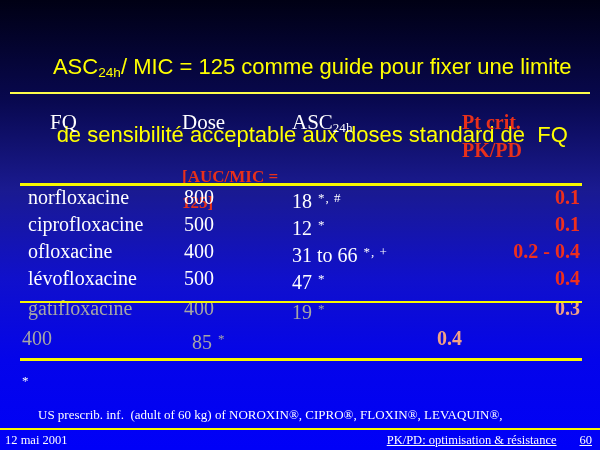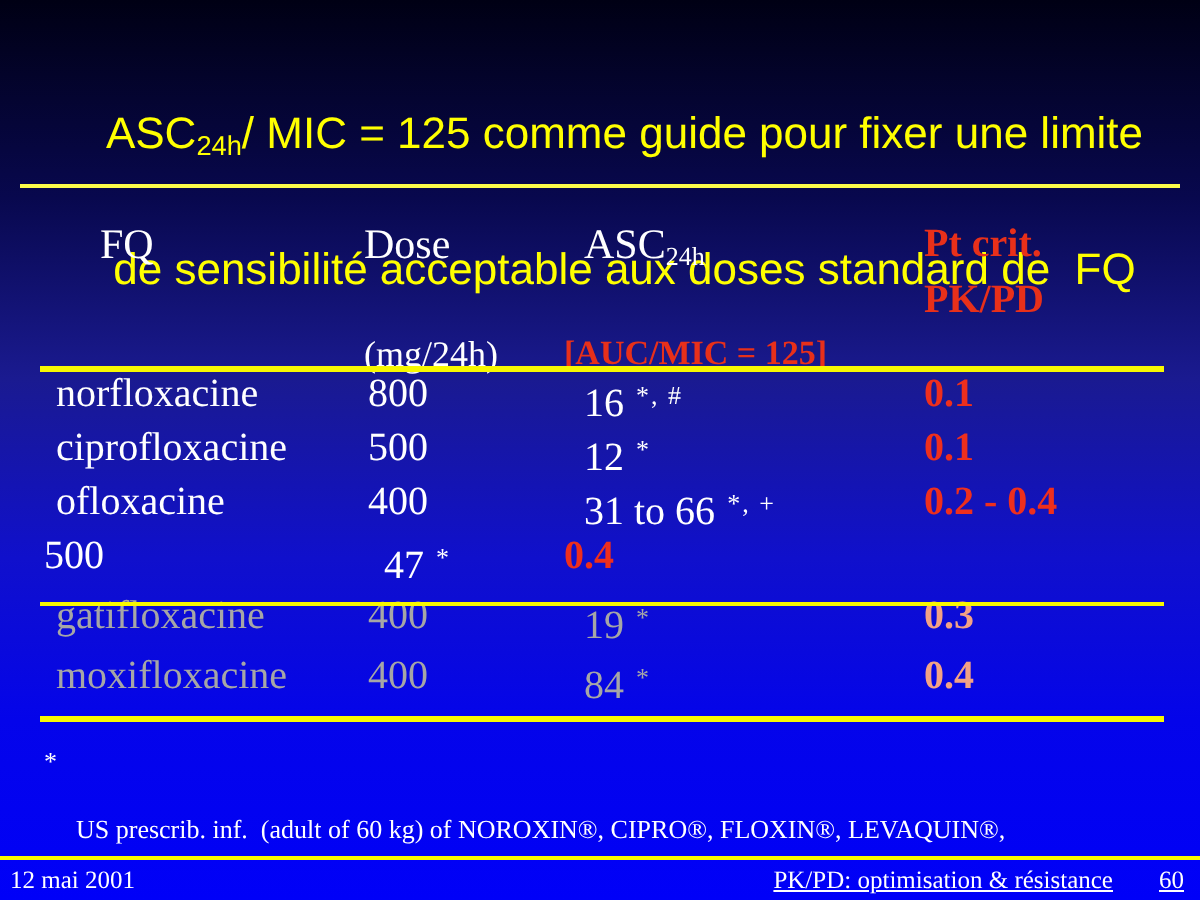--- a/index.html
+++ b/index.html
@@ -36,21 +36,21 @@
   .cell-pt{text-align:left;color:#e8301a;font-weight:bold;font-size:20px;}
   .cell-pt2{color:#e8301a;font-weight:bold;font-size:17px;line-height:26px;}
   .tbody{position:absolute;top:184px;left:20px;right:20px;}
   .trow{
     display:grid;grid-template-columns:162px 100px 180px 1fr;
     height:27px;font-size:20px;line-height:27px;
   }
   .trow .c-name{padding-left:8px;}
   .trow .c-dose{padding-left:2px;}
   .trow .c-asc{padding-left:10px;}
-  .trow .c-pt{text-align:left;color:#ee2f1d;font-weight:bold;}
+  .trow .c-pt{text-align:right;color:#ee2f1d;font-weight:bold;}
   .trow.muted .c-name,.trow.muted .c-dose,.trow.muted .c-asc{color:#a6a6a6;}
   .trow.muted .c-pt{color:#f2a285;}
   .trow:nth-child(5),.trow:nth-child(6){margin-top:3px;}
   .asc-sup{font-size:0.65em;vertical-align:0.45em;margin-left:6px;letter-spacing:1px;}
   
   .footnote{
     position:absolute;top:372px;left:22px;right:26px;
     display:flex;font-size:13px;line-height:17px;
   }
   .fn-marker{flex:0 0 16px;font-size:13px;}
@@ -78,60 +78,59 @@
   </div>
 
   <div class="rule rule-title"></div>
 
   <div class="thead">
     <div class="cell-fq">FQ</div>
     <div class="cell-dose">Dose</div>
     <div class="cell-asc"><span>ASC</span><span class="sub">24h</span></div>
     <div class="cell-pt">Pt crit. PK/PD</div>
     <div class="cell-fq"></div>
-    <div class="unit">(mg/24h)</div>
     <div class="cell-pt2">[AUC/MIC = 125]</div>
   </div>
 
   <div class="rule rule-header"></div>
 
   <div class="tbody">
     <div class="trow">
       <div class="c-name">norfloxacine</div>
       <div class="c-dose">800</div>
-      <div class="c-asc"><span>16</span><span class="asc-sup">*, #</span></div>
+      <div class="c-asc"><span>18</span><span class="asc-sup">*, #</span></div>
       <div class="c-pt">0.1</div>
     </div>
     <div class="trow">
       <div class="c-name">ciprofloxacine</div>
       <div class="c-dose">500</div>
       <div class="c-asc"><span>12</span><span class="asc-sup">*</span></div>
       <div class="c-pt">0.1</div>
     </div>
     <div class="trow">
       <div class="c-name">ofloxacine</div>
       <div class="c-dose">400</div>
       <div class="c-asc"><span>31 to 66</span><span class="asc-sup">*, +</span></div>
       <div class="c-pt">0.2 - 0.4</div>
     </div>
     <div class="trow">
+      <div class="c-name">lévofloxacine</div>
       <div class="c-dose">500</div>
       <div class="c-asc"><span>47</span><span class="asc-sup">*</span></div>
       <div class="c-pt">0.4</div>
     </div>
     <div class="trow muted">
       <div class="c-name">gatifloxacine</div>
       <div class="c-dose">400</div>
       <div class="c-asc"><span>19</span><span class="asc-sup">*</span></div>
       <div class="c-pt">0.3</div>
     </div>
     <div class="trow muted">
-      <div class="c-name">moxifloxacine</div>
       <div class="c-dose">400</div>
-      <div class="c-asc"><span>84</span><span class="asc-sup">*</span></div>
+      <div class="c-asc"><span>85</span><span class="asc-sup">*</span></div>
       <div class="c-pt">0.4</div>
     </div>
   </div>
 
   <div class="rule rule-mid"></div>
   <div class="rule rule-table-bottom"></div>
 
   <div class="footnote">
     <div class="fn-marker"><span>*</span></div>
     <div class="fn-text">

